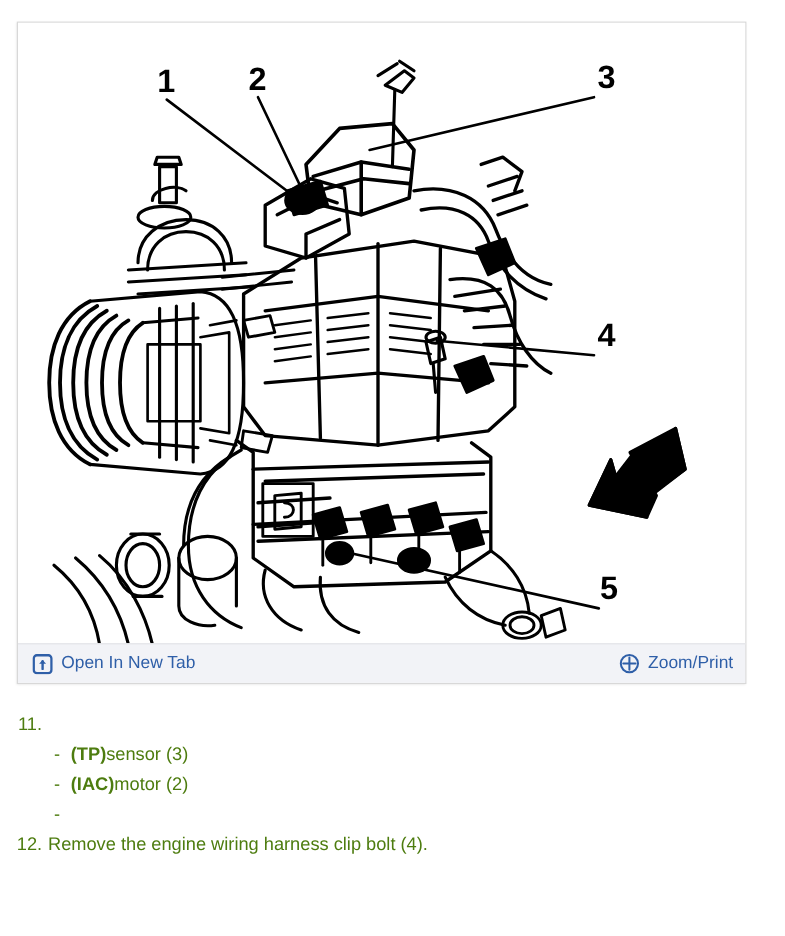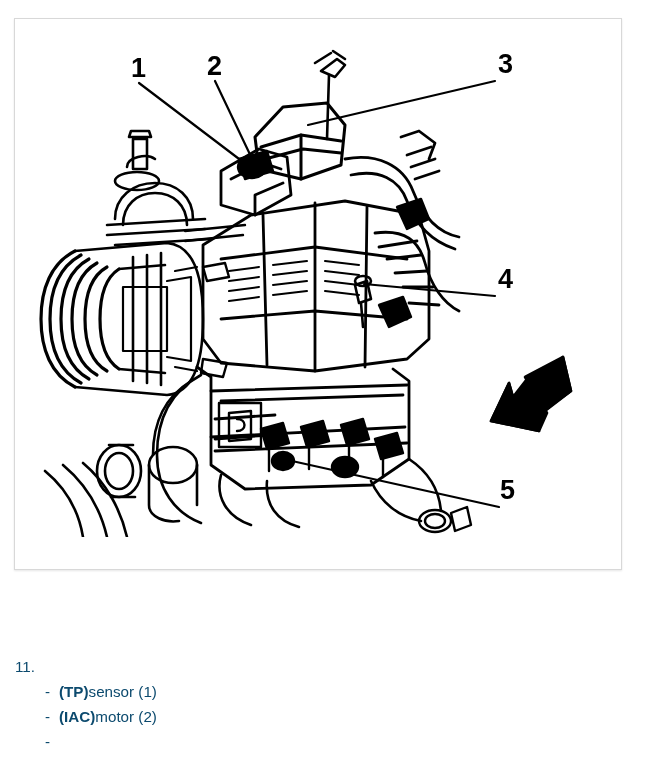--- a/index.html
+++ b/index.html
@@ -83,23 +83,23 @@
     width: 17px;
     height: 17px;
     flex: 0 0 auto;
   }
   .tb-icon svg { display: block; }
 
   
   .instructions {
     position: absolute;
     left: 14px;
-    top: 658px;
+    top: 595px;
     width: 620px;
-    color: #0c4a6e;
+    color: #4d7c0f;
     font-size: 15.2px;
   }
 
   .step-line {
     display: flex;
     align-items: baseline;
     height: 25px;
     white-space: nowrap;
   }
 
@@ -348,41 +348,68 @@
         <g>
           <text class="callout-text" x="116" y="58">1</text>
           <text class="callout-text" x="192" y="56">2</text>
           <text class="callout-text" x="483" y="54">3</text>
           <text class="callout-text" x="483" y="269">4</text>
           <text class="callout-text" x="485" y="480">5</text>
         </g>
       </svg>
     </div>
 
+    <div class="viewer-toolbar">
+
+      <div class="tb-btn">
+        <span class="tb-icon">
+          <svg width="17" height="17" viewBox="0 0 17 17" xmlns="http://www.w3.org/2000/svg">
+            <rect x="1.1" y="1.1" width="14.8" height="14.8" rx="2.6" fill="none" stroke="#2f5fa8" stroke-width="2"></rect>
+            <path d="M8.5 12.4 L8.5 6.1" stroke="#2f5fa8" stroke-width="2" stroke-linecap="round"></path>
+            <path d="M5.6 8.1 L8.5 5.1 L11.4 8.1 Z" fill="#2f5fa8"></path>
+          </svg>
+        </span>
+        <span>Open In New Tab</span>
+      </div>
+
+      <div class="tb-btn">
+        <span class="tb-icon">
+          <svg width="18" height="18" viewBox="0 0 18 18" xmlns="http://www.w3.org/2000/svg">
+            <circle cx="9" cy="9" r="7.6" fill="none" stroke="#2f5fa8" stroke-width="1.8"></circle>
+            <path d="M9 3.6 L9 14.4 M3.6 9 L14.4 9" stroke="#2f5fa8" stroke-width="1.8" stroke-linecap="round"></path>
+          </svg>
+        </span>
+        <span>Zoom/Print</span>
+      </div>
+    </div>
   </div>
 
   <div class="instructions">
 
     <div class="step-line">
       <span class="step-num">11.</span>
     </div>
 
     <div class="sub-line">
       <span class="sub-dash">-</span>
         <span class="bold-term">(TP)</span>
-        <span> sensor (1)</span>
+        <span> sensor (3)</span>
     </div>
 
     <div class="sub-line">
       <span class="sub-dash">-</span>
         <span class="bold-term">(IAC)</span>
         <span> motor (2)</span>
     </div>
 
     <div class="sub-line">
       <span class="sub-dash">-</span>
         <span class="bold-term"></span>
         <span></span>
     </div>
 
+    <div class="step-line">
+      <span class="step-num">12.</span>
+      <span>Remove the engine wiring harness clip bolt (4).</span>
+    </div>
   </div>
 
 </div>
 
 </body></html>

